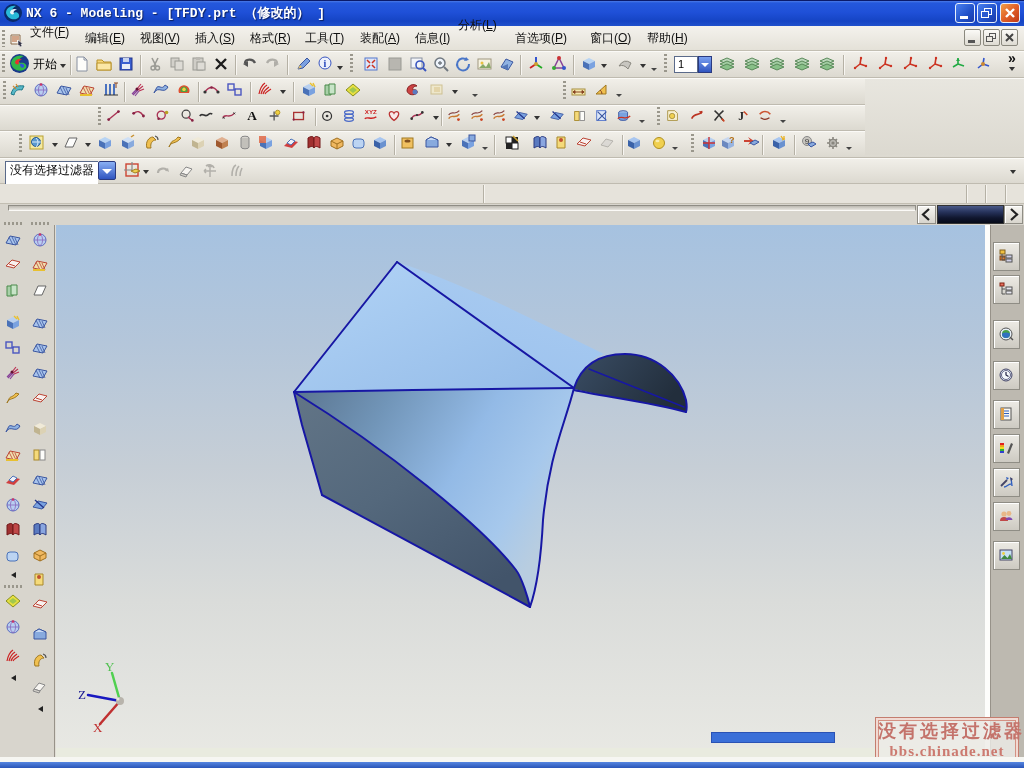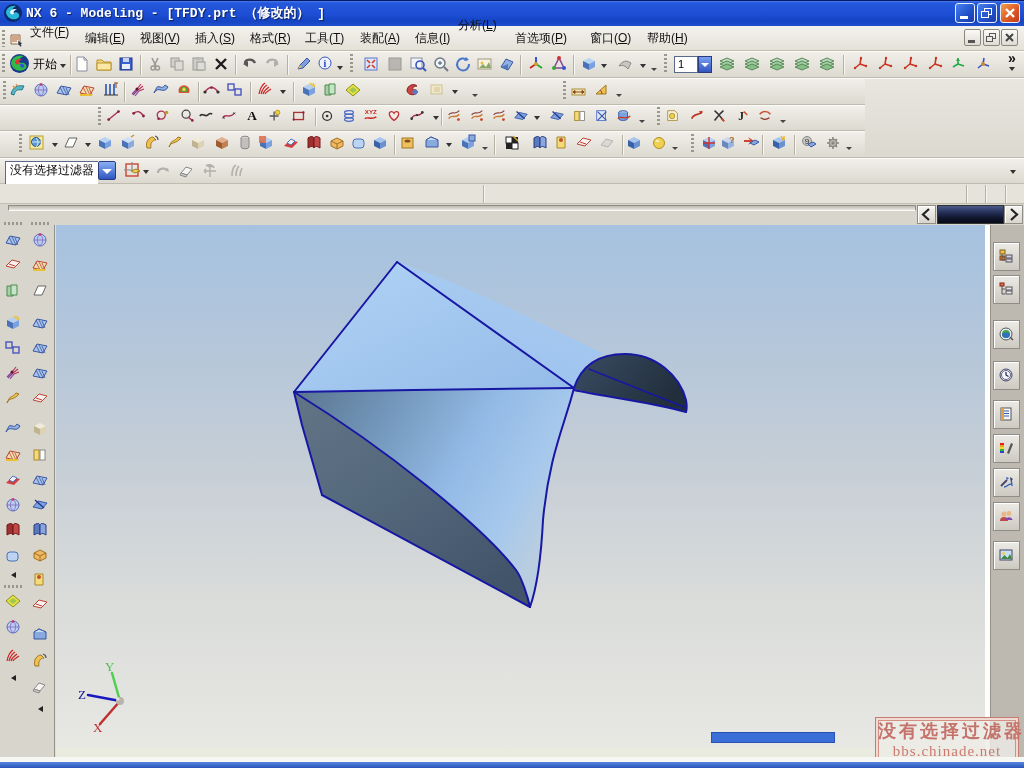--- a/index.html
+++ b/index.html
@@ -989,14 +989,14 @@
 <circle cx="120" cy="701" r="4" fill="#b8b4ac"></circle>
 <circle cx="118" cy="699" r="1.5" fill="#e8e6e0"></circle>
 </g>
 <text x="78" y="699" font-size="13" fill="#181890" font-family="Liberation Serif">Z</text>
 <text x="93" y="732" font-size="13" fill="#c03030" font-family="Liberation Serif">X</text>
 <text x="105" y="671" font-size="13" fill="#50c050" font-family="Liberation Serif">Y</text>
 </svg>
 <div class="abs" style="left:711px;top:732px;width:124px;height:11px;background:#3a6fd8;border:1px solid #2a52b4"></div>
 <div class="abs" style="left:875px;top:717px;width:144px;height:45px;background:rgba(237,235,231,0.82);border:1px solid #c47d6f;box-shadow:inset 0 0 0 2px rgba(244,226,220,0.9),inset 0 0 0 3px #d49183"></div>
 <div class="abs" style="left:878px;top:719px;width:138px;text-align:center;font-family:'Liberation Serif',serif;font-weight:bold;font-size:18px;line-height:24px;color:#c4736b;letter-spacing:3px;white-space:nowrap">没有选择过滤器</div>
-<div class="abs" style="left:878px;top:743px;width:138px;text-align:center;font-family:'Liberation Serif',serif;font-weight:normal;font-size:15px;line-height:17px;color:#cc7a70;letter-spacing:1px;white-space:nowrap">bbs.chinade.net</div>
+<div class="abs" style="left:878px;top:743px;width:138px;text-align:center;font-family:'Liberation Serif',serif;font-weight:bold;font-size:15px;line-height:17px;color:#cc7a70;letter-spacing:1px;white-space:nowrap">bbs.chinade.net</div>
 <div class="abs" style="left:0;top:757px;width:1024px;height:5px;background:#f6f6f2"></div>
 <div class="abs" style="left:0;top:762px;width:1024px;height:6px;background:linear-gradient(#5585e0,#2a55b8)"></div>
 </body></html>

